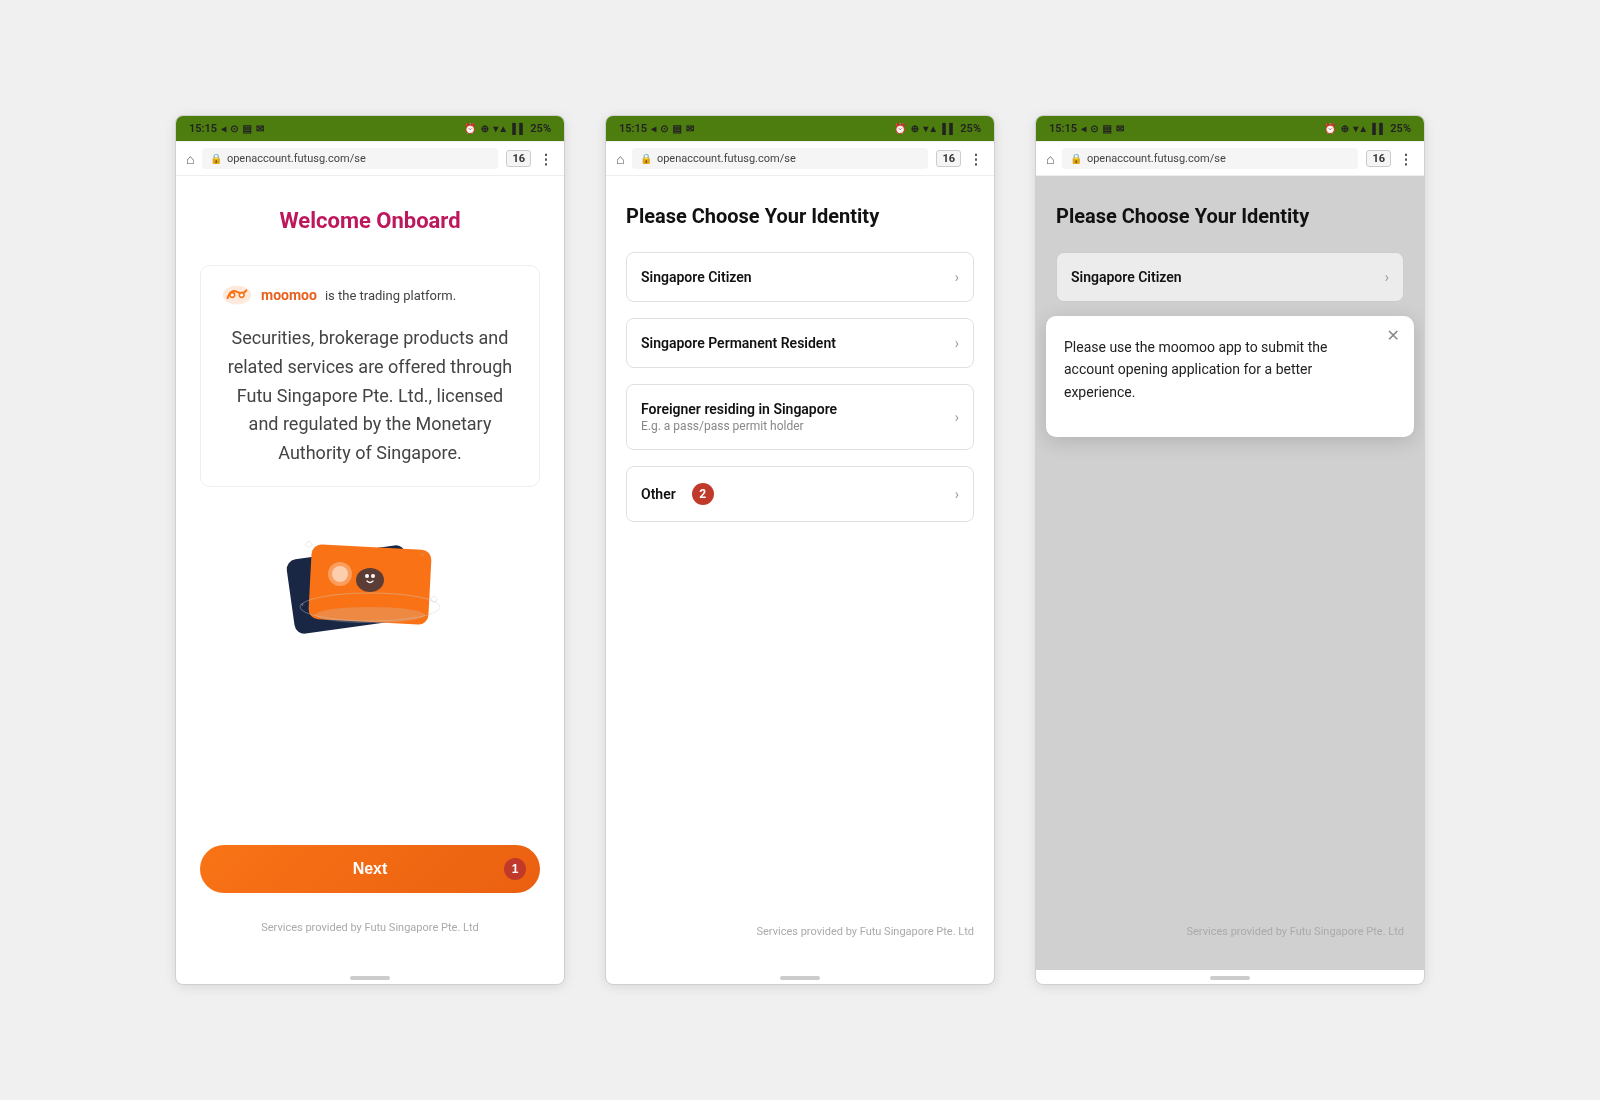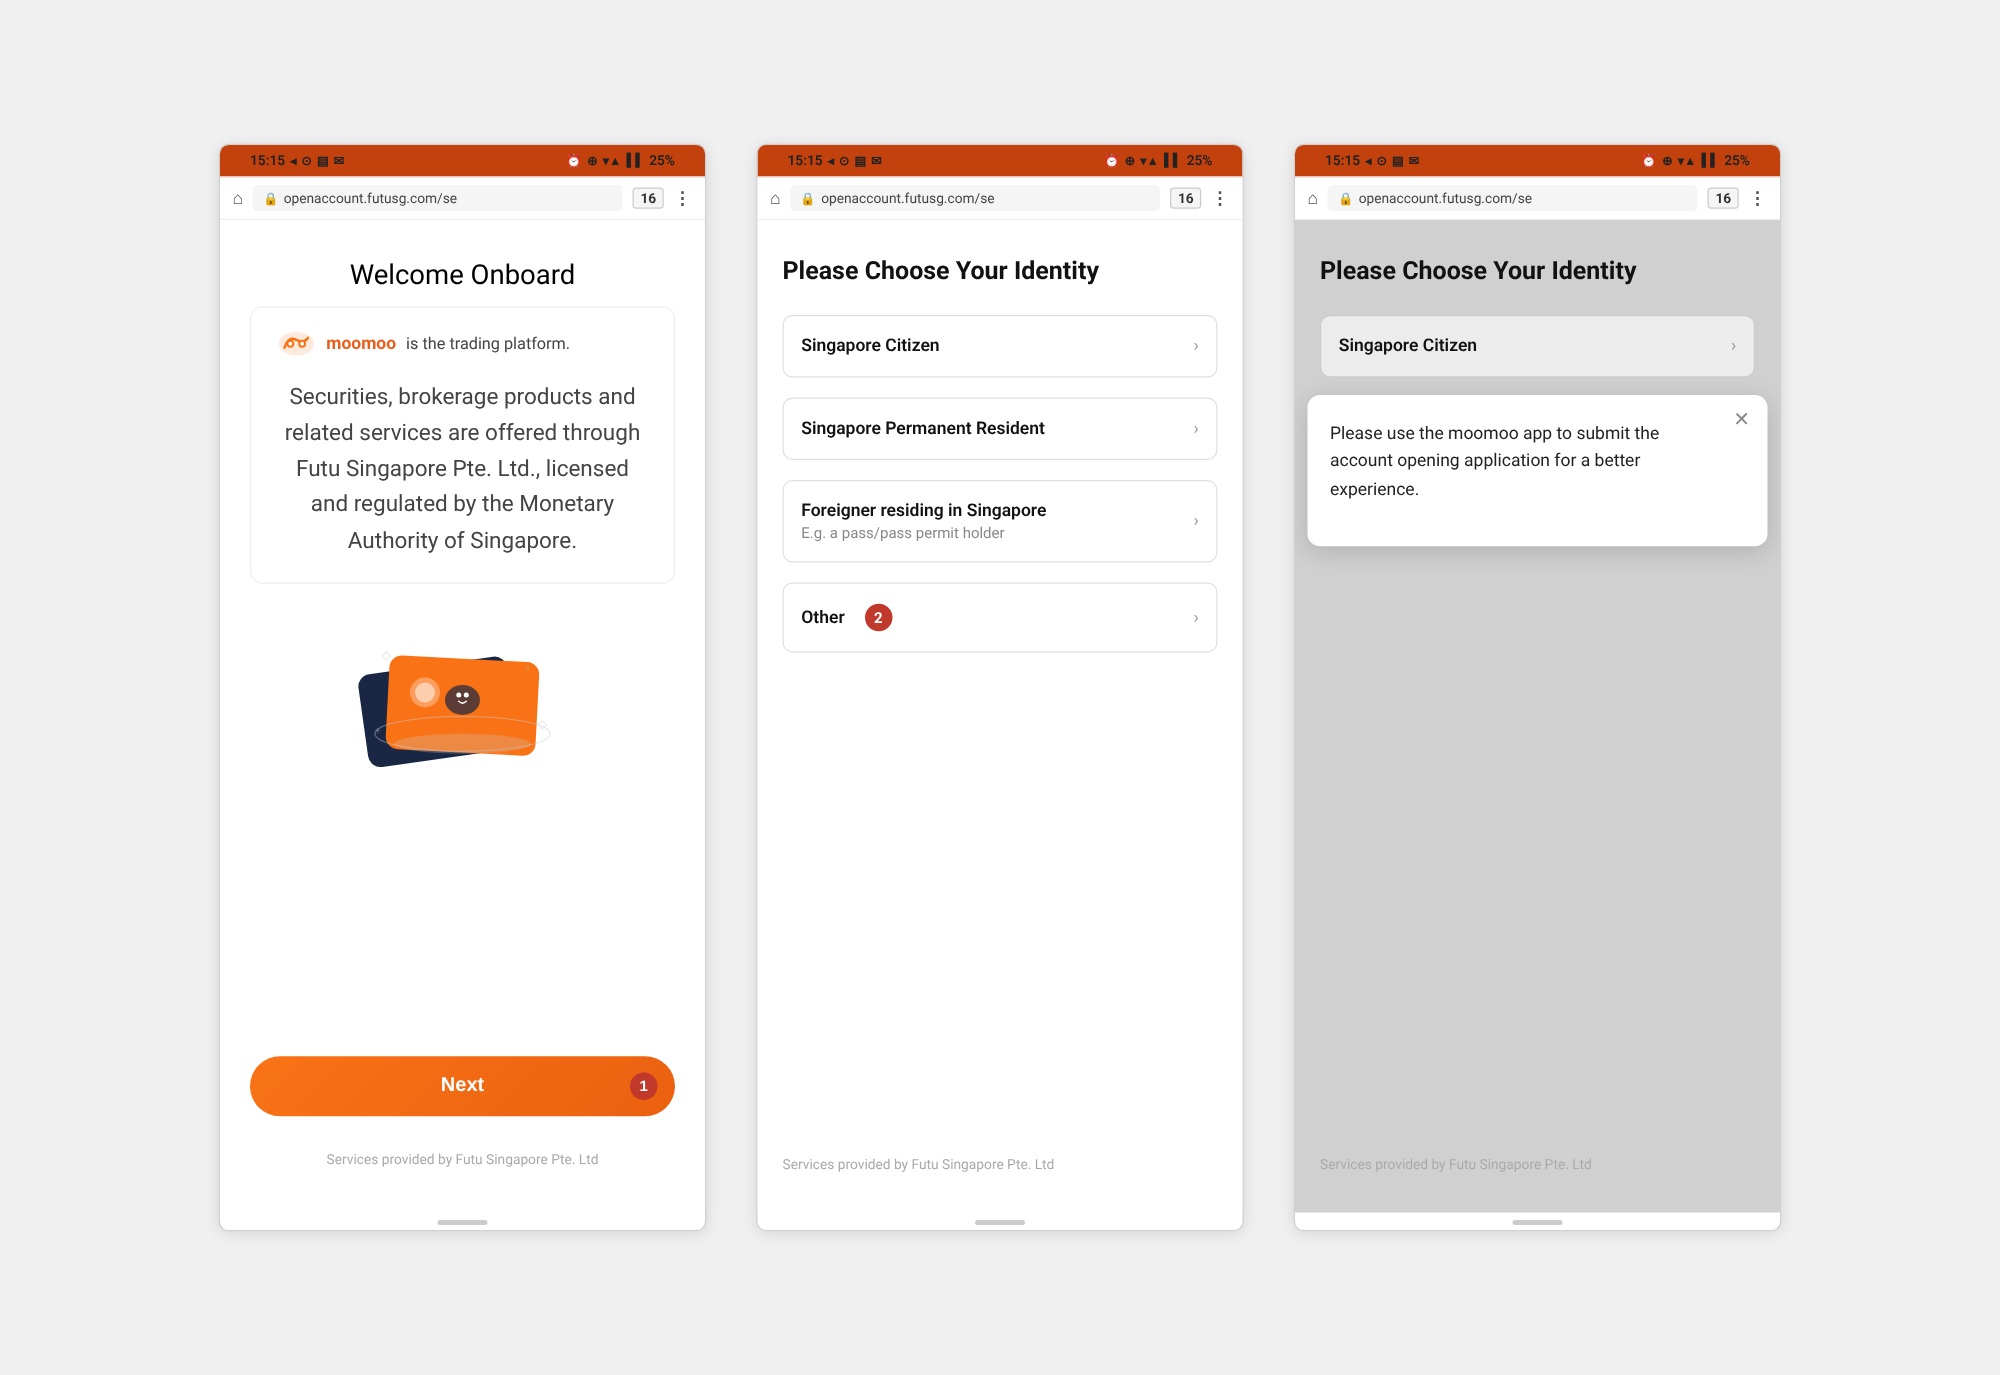--- a/index.html
+++ b/index.html
@@ -24,25 +24,25 @@
       border-radius: 8px;
       border: 1.5px solid #d0d0d0;
       overflow: hidden;
       box-shadow: 0 2px 12px rgba(0,0,0,0.10);
       display: flex;
       flex-direction: column;
       min-height: 870px;
     }
     
     .status-bar {
-      background: #c2410c;
+      background: #4d7c0f;
       display: flex;
       justify-content: space-between;
       align-items: center;
-      padding: 6px 24px;
+      padding: 6px 13px;
       font-size: 11px;
       font-weight: 600;
       color: #222;
       border-bottom: 1px solid #eee;
     }
     .status-left { display: flex; align-items: center; gap: 4px; }
     .status-right { display: flex; align-items: center; gap: 4px; }
     .status-icon { font-size: 10px; }
     
     .address-bar {
@@ -86,23 +86,23 @@
     
     .welcome-content {
       display: flex;
       flex-direction: column;
       align-items: center;
       padding: 32px 24px 20px;
       flex: 1;
     }
     .welcome-title {
       font-size: 22px;
-      font-weight: 400;
-      color: #000000;
-      margin-bottom: 12px;
+      font-weight: 700;
+      color: #be185d;
+      margin-bottom: 32px;
     }
     .welcome-card {
       background: #fff;
       border: 1px solid #eee;
       border-radius: 10px;
       padding: 18px 20px;
       width: 100%;
       margin-bottom: 20px;
     }
     .moomoo-logo-row {
@@ -149,21 +149,21 @@
       width: 100%;
       font-size: 16px;
       font-weight: 600;
       cursor: pointer;
       position: relative;
       margin-bottom: 28px;
     }
     .footer-text {
       font-size: 11px;
       color: #aaa;
-      text-align: left;
+      text-align: right;
       padding-bottom: 16px;
     }
     .step-badge {
       position: absolute;
       right: 14px;
       top: 50%;
       transform: translateY(-50%);
       background: #c0392b;
       color: #fff;
       border-radius: 50%;

